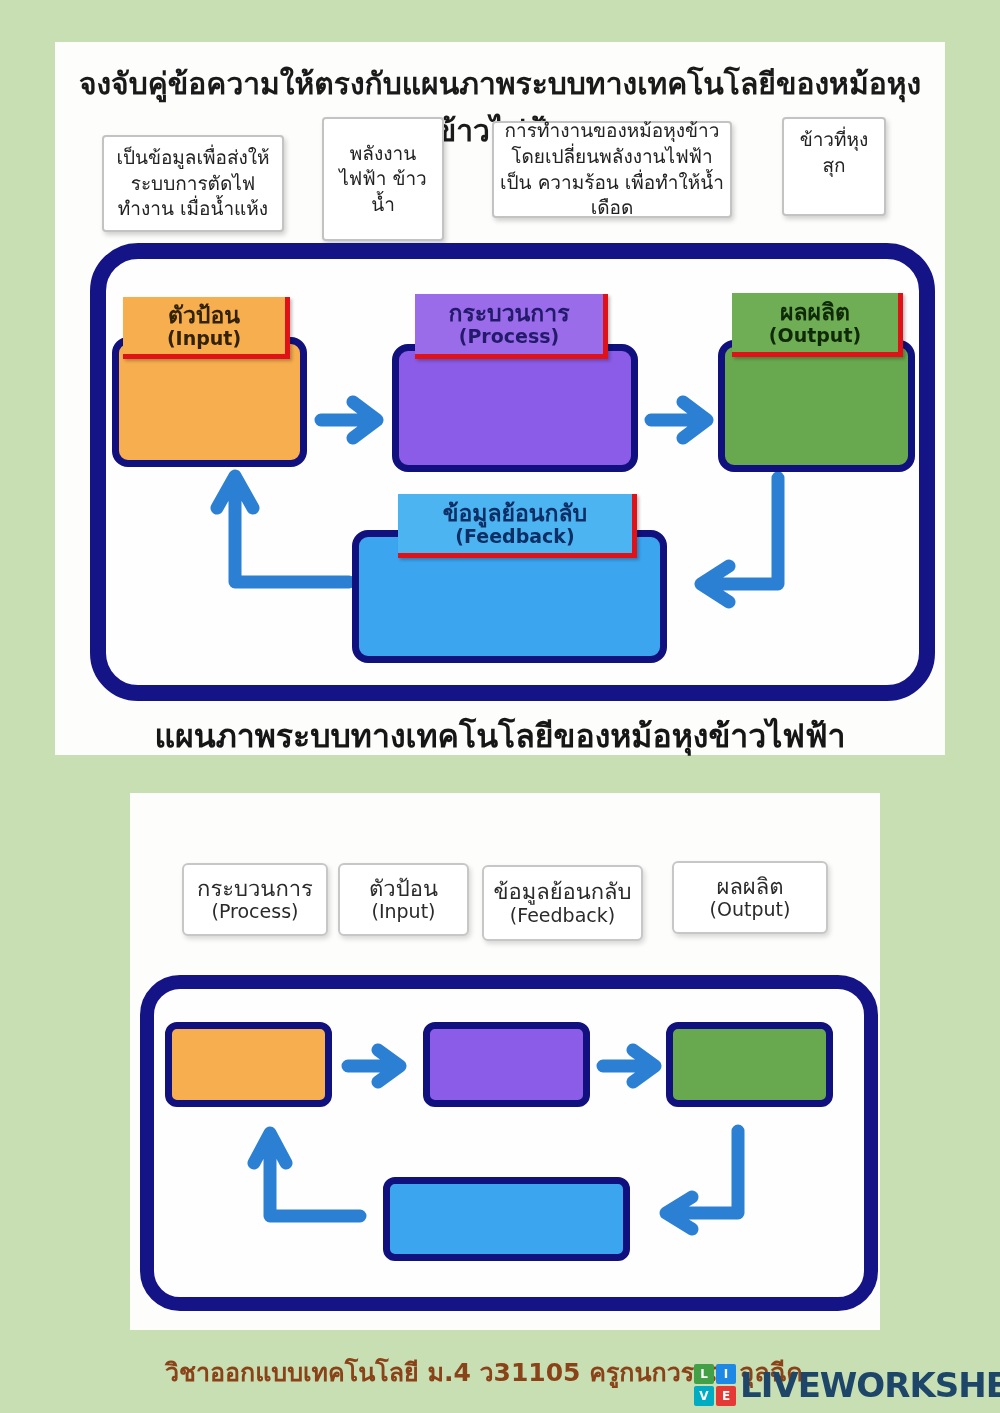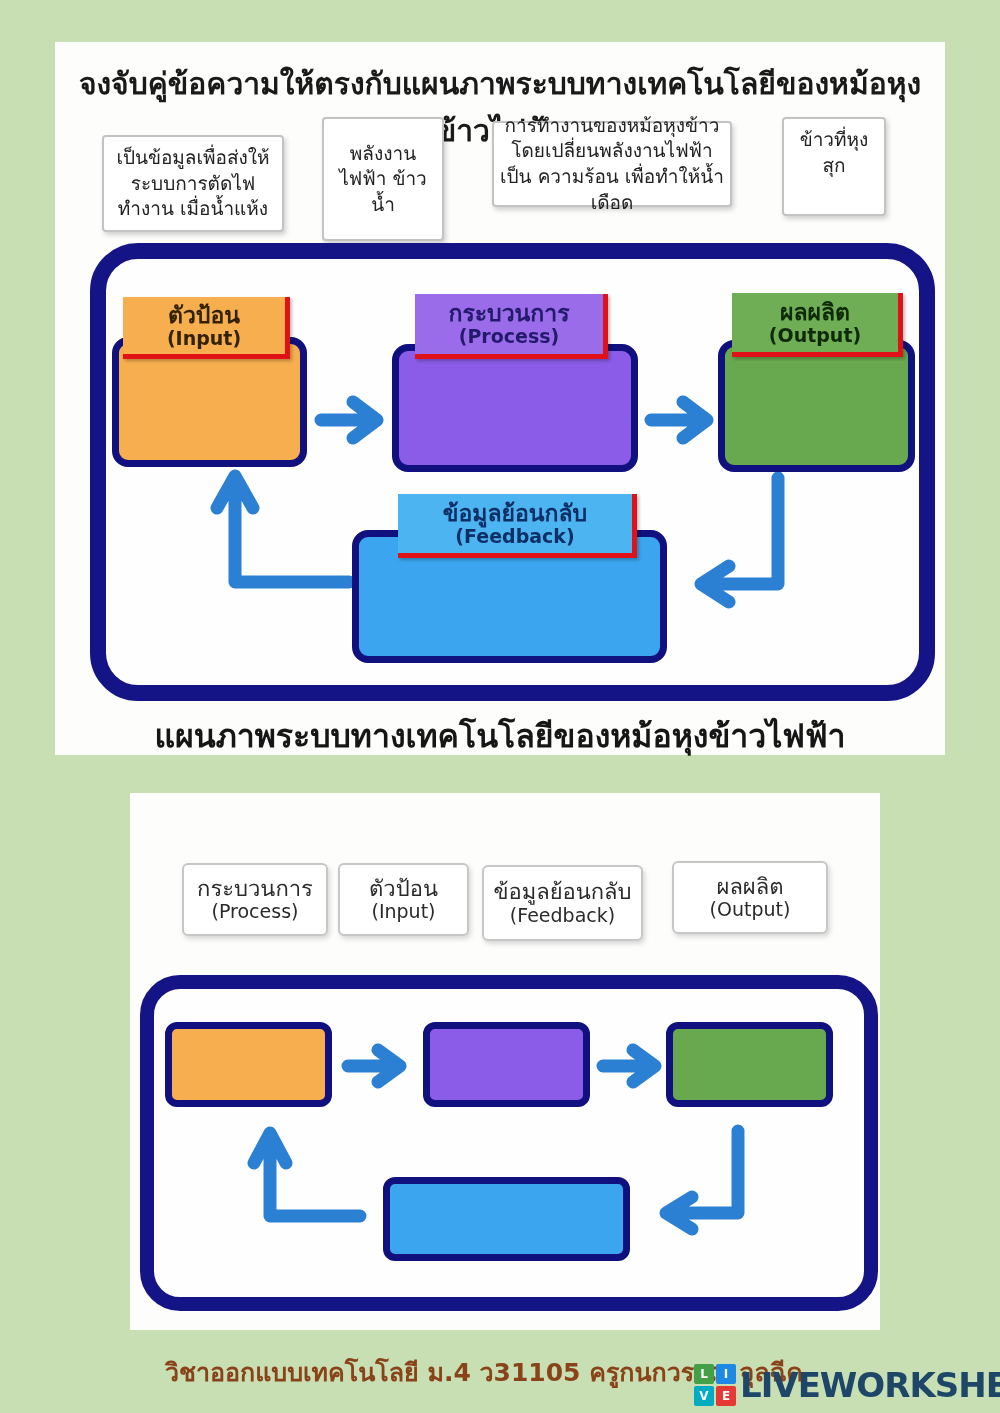--- a/index.html
+++ b/index.html
@@ -91,21 +91,21 @@
   #brand-name { font-size:34px; font-weight:900; color:#1d4668; letter-spacing:-1px; }
 </style>
 </head>
 <body>
 
 <div class="panel" id="panel1">
   <div class="ex-title" id="ex1-title">จงจับคู่ข้อความให้ตรงกับแผนภาพระบบทางเทคโนโลยีของหม้อหุงข้าวไฟฟ้า</div>
 
   <div class="ansbox" id="ans1" style="left:47px;top:93px;width:182px;height:97px;">เป็นข้อมูลเพื่อส่งให้ ระบบการตัดไฟทำงาน เมื่อน้ำแห้ง</div>
   <div class="ansbox" id="ans2" style="left:267px;top:75px;width:122px;height:124px;">พลังงานไฟฟ้า ข้าว น้ำ</div>
-  <div class="ansbox" id="ans3" style="left:437px;top:79px;width:240px;height:86px;">การทำงานของหม้อหุงข้าว โดยเปลี่ยนพลังงานไฟฟ้าเป็น ความร้อน เพื่อทำให้น้ำเดือด</div>
+  <div class="ansbox" id="ans3" style="left:437px;top:79px;width:240px;height:97px;">การทำงานของหม้อหุงข้าว โดยเปลี่ยนพลังงานไฟฟ้าเป็น ความร้อน เพื่อทำให้น้ำเดือด</div>
   <div class="ansbox" id="ans4" style="left:727px;top:75px;width:104px;height:99px;">ข้าวที่หุงสุก</div>
 
   <div class="dia" id="dia1"></div>
 
   <div class="node orange" style="left:57px;top:295px;width:195px;height:130px;"></div>
   <div class="node purple" style="left:337px;top:302px;width:246px;height:128px;"></div>
   <div class="node green" style="left:663px;top:298px;width:197px;height:132px;"></div>
   <div class="node blue" style="left:297px;top:488px;width:315px;height:133px;"></div>
 
   <div class="dcard orange" style="left:68px;top:255px;width:167px;height:62px;">

